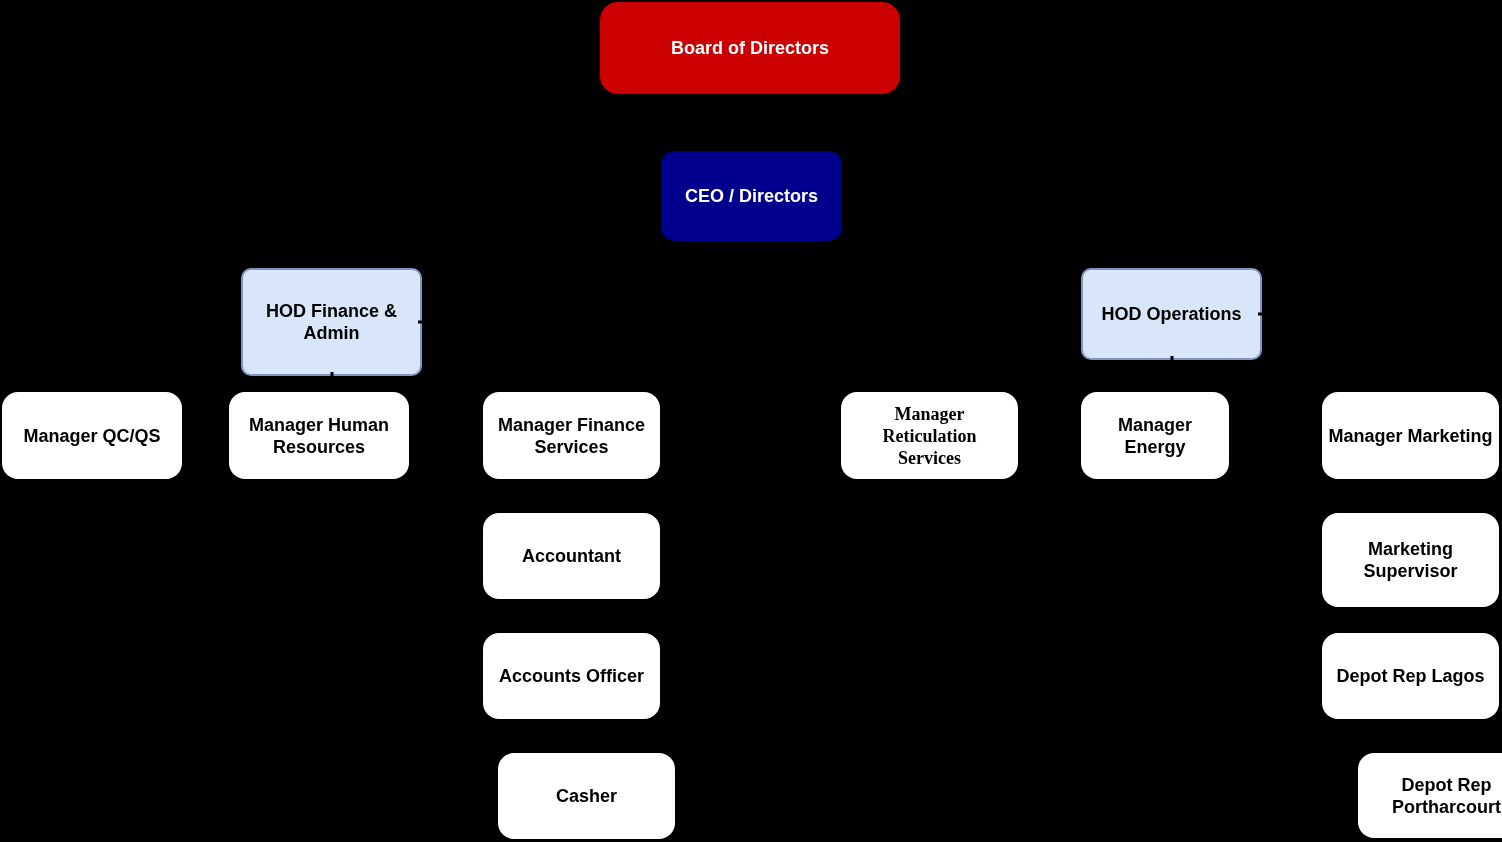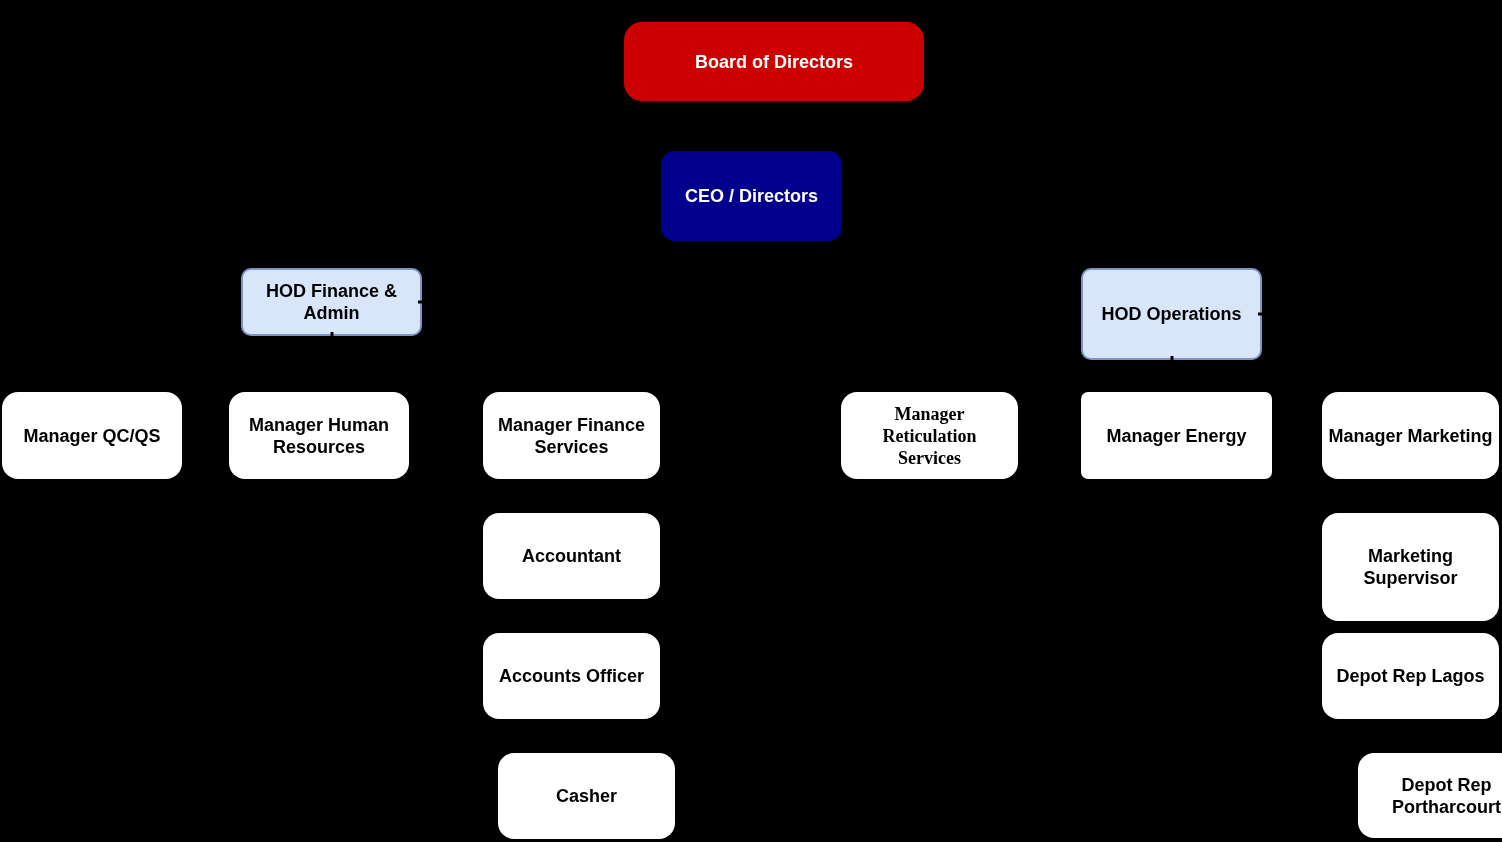--- a/index.html
+++ b/index.html
@@ -67,29 +67,29 @@
     transform: translateY(-50%);
     width: 4px;
     height: 3px;
   }
 </style>
 </head>
 <body>
 
 <div class="canvas">
 
-  <div class="node red" style="left:624px; top:2px; width:300px; height:79px;margin-top:20px;">
+  <div class="node red" style="left:600px; top:2px; width:300px; height:92px;">
     <span class="lbl">Board of Directors</span>
   </div>
 
   <div class="node navy" style="left:661px; top:151px; width:181px; height:90px;">
     <span class="lbl">CEO / Directors</span>
   </div>
 
-  <div class="node hod" style="left:241px; top:268px; width:181px; height:68px;">
+  <div class="node hod" style="left:241px; top:268px; width:181px; height:108px;">
     <span class="lbl">HOD Finance &amp;
 Admin</span>
     <i class="stub stub-bottom"></i>
     <i class="stub stub-right"></i>
   </div>
 
   <div class="node hod" style="left:1081px; top:268px; width:181px; height:92px;">
     <span class="lbl">HOD Operations</span>
     <i class="stub stub-bottom"></i>
     <i class="stub stub-right"></i>
@@ -108,41 +108,41 @@
     <span class="lbl">Manager Finance
 Services</span>
   </div>
 
   <div class="node" style="left:841px; top:392px; width:177px; height:87px;font-family:Liberation Serif, serif;">
     <span class="lbl">Manager
 Reticulation
 Services</span>
   </div>
 
-  <div class="node" style="left:1081px; top:392px; width:191px; height:87px;border-radius:7px;">
+  <div class="node" style="left:1081px; top:392px; width:148px; height:87px;">
     <span class="lbl">Manager Energy</span>
   </div>
 
   <div class="node" style="left:1322px; top:392px; width:177px; height:87px;">
     <span class="lbl">Manager Marketing</span>
   </div>
 
   <div class="node" style="left:483px; top:513px; width:177px; height:86px;">
     <span class="lbl">Accountant</span>
   </div>
 
   <div class="node" style="left:483px; top:633px; width:177px; height:86px;">
     <span class="lbl">Accounts Officer</span>
   </div>
 
   <div class="node" style="left:498px; top:753px; width:177px; height:86px;">
     <span class="lbl">Casher</span>
   </div>
 
-  <div class="node" style="left:1322px; top:513px; width:177px; height:108px;">
+  <div class="node" style="left:1322px; top:513px; width:177px; height:94px;">
     <span class="lbl">Marketing
 Supervisor</span>
   </div>
 
   <div class="node" style="left:1322px; top:633px; width:177px; height:86px;">
     <span class="lbl">Depot Rep Lagos</span>
   </div>
 
   <div class="node" style="left:1358px; top:753px; width:177px; height:85px;">
     <span class="lbl">Depot Rep

